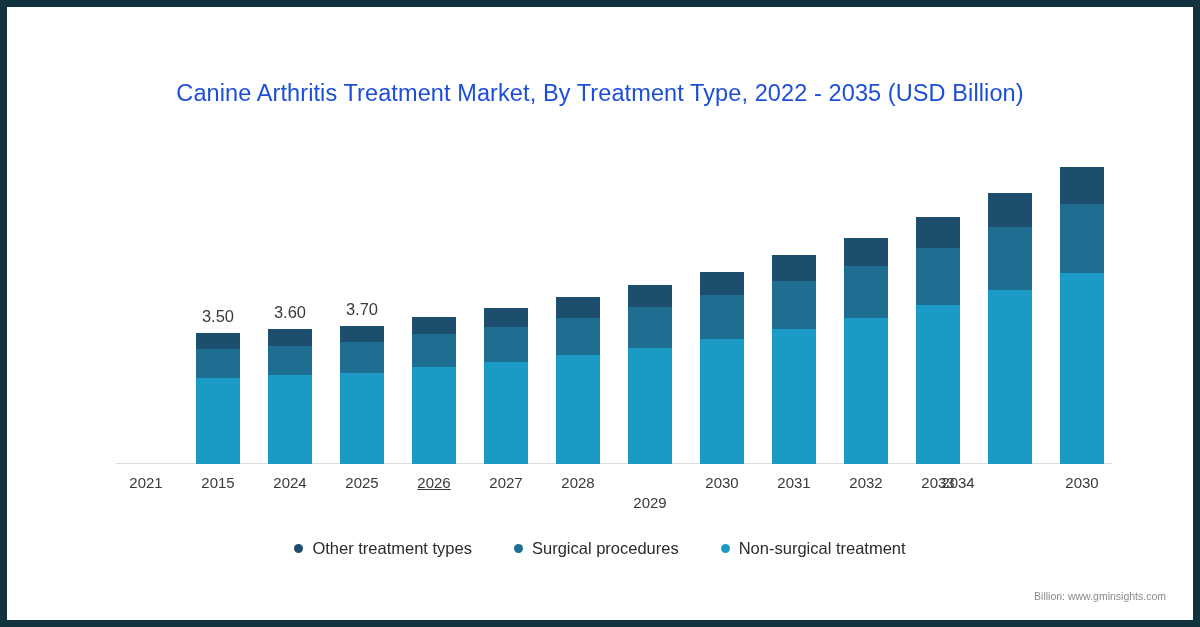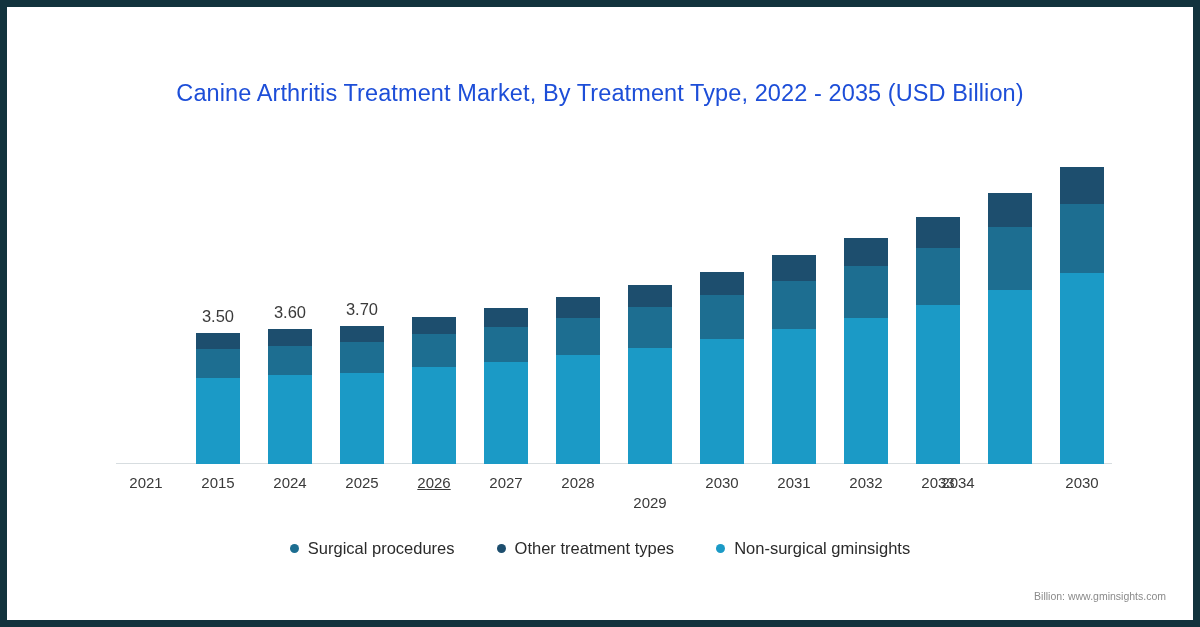--- a/index.html
+++ b/index.html
@@ -240,29 +240,29 @@
         <div class="tick" style="left: 584px; width: 44px;">2030</div>
         <div class="tick" style="left: 656px; width: 44px;">2031</div>
         <div class="tick" style="left: 728px; width: 44px;">2032</div>
         <div class="tick" style="left: 800px; width: 44px;">2033</div>
         <div class="tick" style="left: 820px; width: 44px;">2034</div>
         <div class="tick" style="left: 944px; width: 44px;">2030</div>
       </div>
 
     <div id="legend">
         <div class="legend-item">
+          <span class="legend-dot" style="background: rgb(29, 78, 110);"></span>
+          <span>Other treatment types</span>
+        </div>
+        <div class="legend-item">
           <span class="legend-dot" style="background: rgb(29, 110, 145);"></span>
           <span>Surgical procedures</span>
         </div>
         <div class="legend-item">
-          <span class="legend-dot" style="background: rgb(29, 78, 110);"></span>
-          <span>Other treatment types</span>
-        </div>
-        <div class="legend-item">
           <span class="legend-dot" style="background: rgb(27, 154, 198);"></span>
-          <span>Non-surgical gminsights</span>
+          <span>Non-surgical treatment</span>
         </div>
       </div>
 
     <div id="source">Billion: www.gminsights.com</div>
 
   </div>
 </div>
 
 </body></html>

